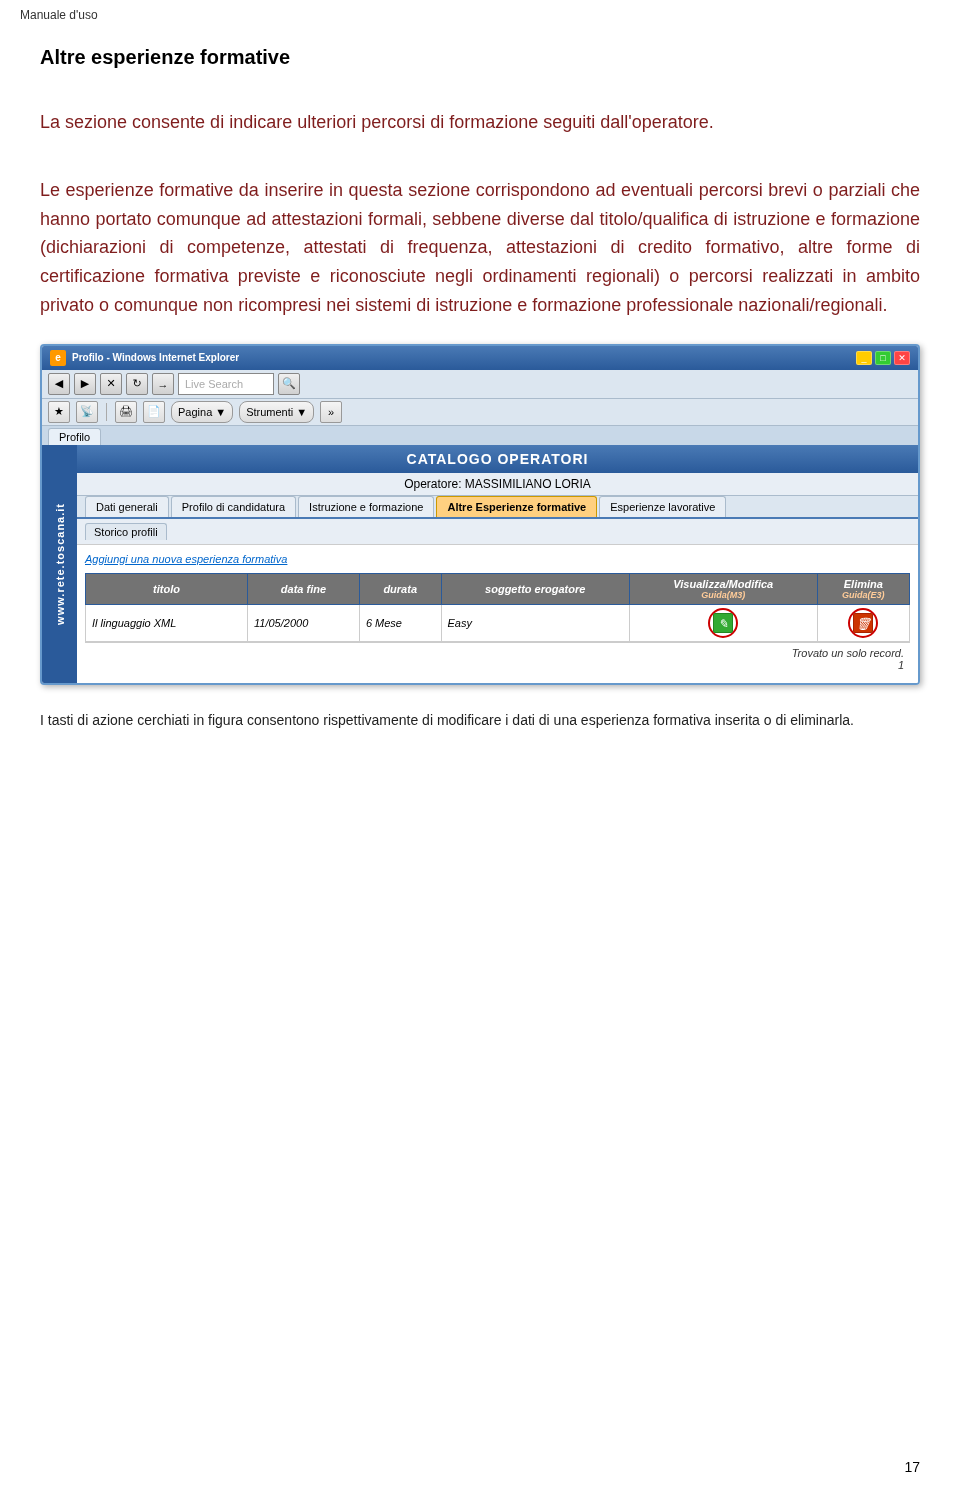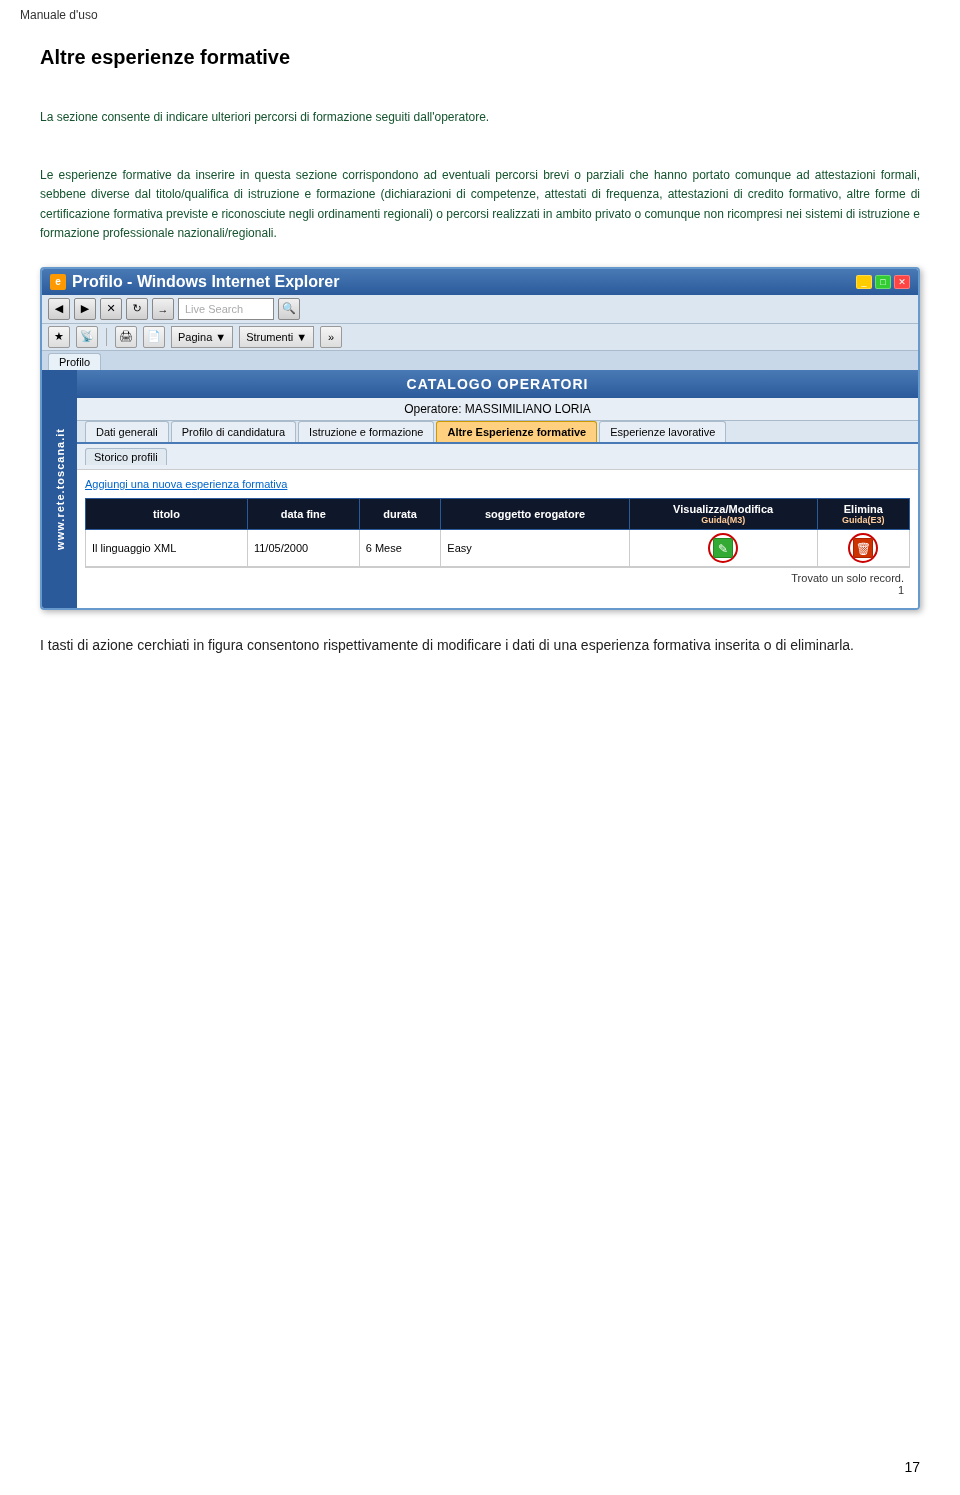--- a/index.html
+++ b/index.html
@@ -25,23 +25,23 @@
     }
 
     .section-title {
       font-size: 20px;
       font-weight: bold;
       margin-bottom: 16px;
       color: #000;
     }
 
     .body-text {
-      font-size: 12px;
+      font-size: 18px;
       line-height: 1.6;
-      color: #14532d;
+      color: #7f1d1d;
       margin-bottom: 24px;
       text-align: justify;
       margin-top: 39px;
     }
 
     
     .browser-window {
       border: 2px solid #6699CC;
       border-radius: 4px;
       overflow: hidden;
@@ -71,21 +71,21 @@
       display: flex;
       align-items: center;
       justify-content: center;
       font-size: 10px;
       font-weight: bold;
       color: white;
     }
 
     .browser-title-text {
       color: white;
-      font-size: 16px;
+      font-size: 10px;
       font-weight: bold;
     }
 
     .browser-controls {
       display: flex;
       gap: 3px;
     }
 
     .browser-btn {
       width: 16px;
@@ -264,39 +264,40 @@
       padding: 2px 8px;
       font-size: 11px;
       border-radius: 3px 3px 0 0;
       cursor: pointer;
     }
 
     .app-body {
       background: white;
       margin: 0;
       padding: 8px;
+      font-style: italic;
     }
 
     .add-link {
       color: #0066cc;
       font-size: 11px;
       text-decoration: underline;
       cursor: pointer;
       display: block;
       margin-bottom: 8px;
     }
 
     .data-table {
       width: 100%;
       border-collapse: collapse;
       font-size: 11px;
     }
 
     .data-table th {
-      background: #0f172a;
+      background: #737373;
       color: white;
       padding: 4px 6px;
       text-align: center;
       border: 1px solid #2a5a9a;
       font-weight: bold;
     }
 
     .data-table td {
       padding: 3px 6px;
       border: 1px solid #ccc;
@@ -354,21 +355,21 @@
       align-items: center;
       justify-content: center;
       font-size: 11px;
       cursor: pointer;
     }
 
     .toolbar-text-btn {
       height: 22px;
       border: 1px solid #999;
       background: linear-gradient(to bottom, #f5f5f5, #ddd);
-      border-radius: 0;
+      border-radius: 8px;
       padding: 0 6px;
       font-size: 11px;
       cursor: pointer;
       display: flex;
       align-items: center;
       gap: 3px;
     }
 
     .separator {
       width: 1px;

